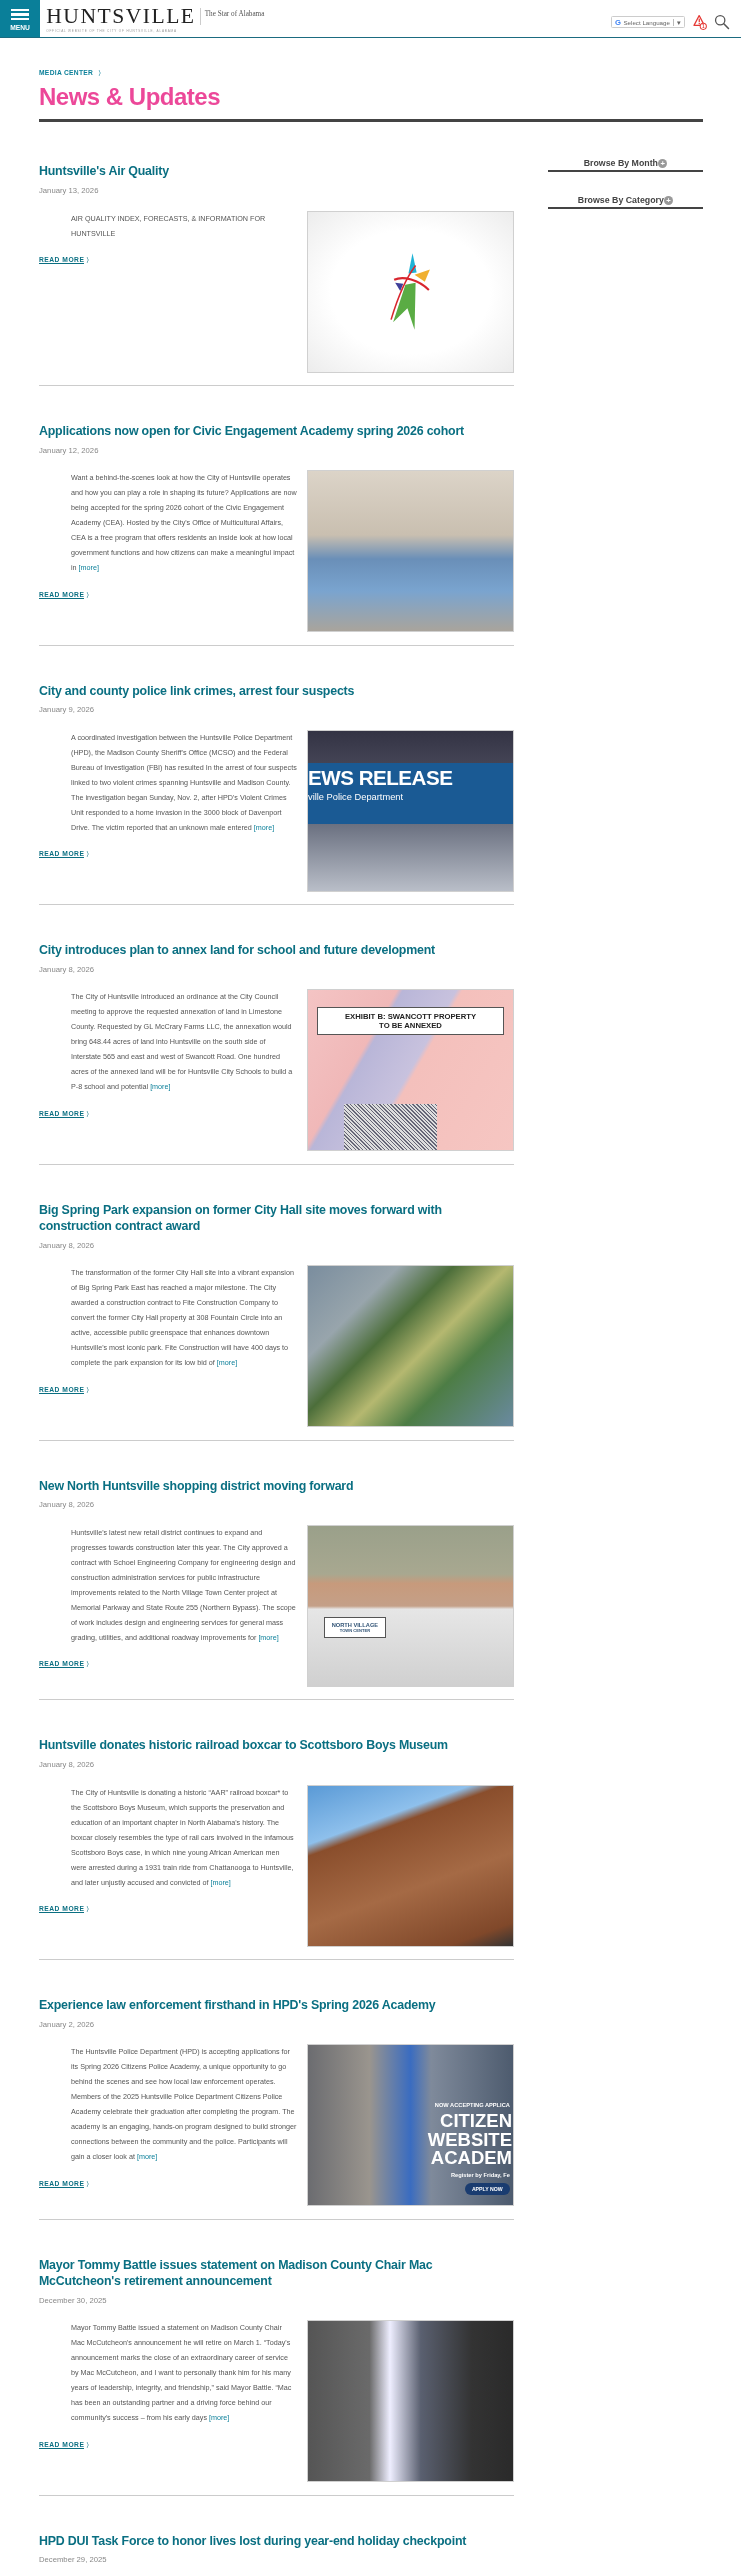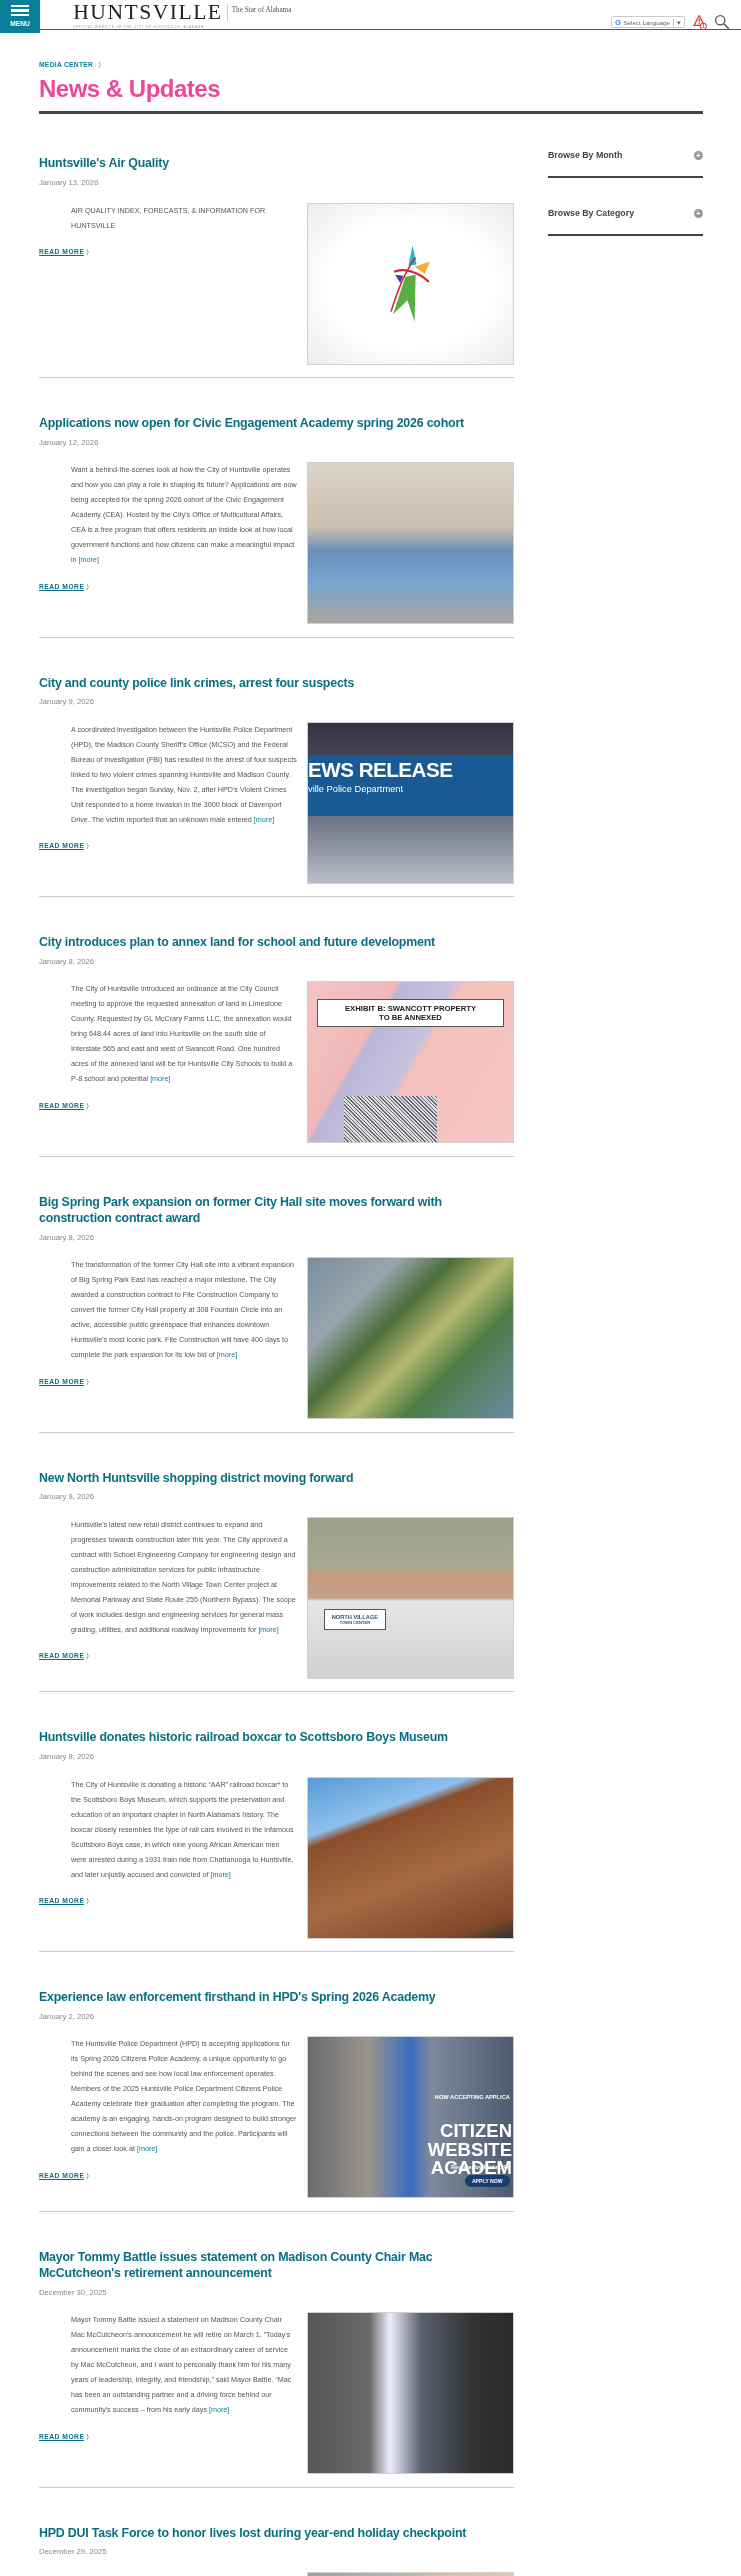--- a/index.html
+++ b/index.html
@@ -1,20 +1,20 @@
 <!DOCTYPE html>
 <html style="font-size:8.2px"><head>
 <meta charset="utf-8">
 <style>
   * { box-sizing: border-box; margin: 0; padding: 0; }
   body { width: 742px; background: #ffffff; font-family: "Liberation Sans", sans-serif; color: #444; }
   a { text-decoration: none; color: inherit; }
 
   
-  .header { height: 30px; border-bottom: 1px solid #1b6b80; display: flex; align-items: center; position: relative; gap: 27px; }
+  .header { height: 38px; border-bottom: 1px solid #1b6b80; display: flex; align-items: center; position: relative; }
   .menu-btn { width: 40px; height: 37px; background: #0a7f99; color: #fff; display: flex; flex-direction: column; align-items: center; justify-content: center; cursor: pointer; }
   .menu-btn .bars span { display: block; width: 18.5px; height: 2.6px; background: #fff; margin: 2.1px 0; }
   .menu-btn .lbl { font-weight: bold; font-size: 6.7px; margin-top: 1px; font-family: "Liberation Sans", sans-serif; }
   .logo { margin-left: 6.2px; display: flex; align-items: flex-start; }
   .logo-main { display: flex; flex-direction: column; }
   .logo-word { font-family: "Liberation Serif", serif; font-size: 21.6px; letter-spacing: 1.5px; color: #222; line-height: 23px; }
   .logo-sub { font-size: 3.1px; letter-spacing: 0.8px; color: #999; margin-top: 1px; }
   .logo-tag { font-family: "Liberation Serif", serif; font-size: 7.2px; color: #555; margin-left: 4.1px; padding-left: 4.1px; border-left: 0.5px solid #ccc; height: 17.5px; line-height: 12.4px; margin-top: 3.1px; }
   .header-right { position: absolute; right: 12.4px; top: 14.4px; display: flex; align-items: center; gap: 7.2px; }
   .lang { border: 0.5px solid #ccc; border-radius: 1.5px; height: 12.4px; display: flex; align-items: center; padding: 0 2.6px; font-size: 6.2px; color: #666; gap: 2.6px; background: #fff; }
@@ -23,21 +23,21 @@
   .alert-icon { width: 14.4px; height: 15.5px; position: relative; }
   .search-icon { width: 15.5px; height: 15.5px; }
 
   
   .page { width: 742px; padding: 0 39px; position: relative; }
   .breadcrumb { margin-top: 31px; font-size: 6.7px; font-weight: bold; color: #0a7f99; letter-spacing: 0.3px; }
   .page-title { margin-top: 6.2px; font-size: 24px; font-weight: bold; color: #ec4899; letter-spacing: -0.5px; padding-bottom: 8.2px; border-bottom: 3.1px solid #444; }
   .layout { display: flex; justify-content: space-between; }
   .main { width: 475px; }
   .sidebar { width: 155px; margin-top: 36px; }
-  .side-box { display: flex; justify-content: space-between; align-items: center; border-bottom: 2.6px solid #444; padding-bottom: 16px; margin-bottom: 30px; cursor: pointer; }
+  .side-box { display: flex; justify-content: center; align-items: center; border-bottom: 2.6px solid #444; padding-bottom: 2px; margin-bottom: 23px; cursor: pointer; }
   .side-box .t { font-weight: bold; font-size: 8.8px; color: #444; }
   .plus { width: 9.3px; height: 9.3px; border-radius: 50%; background: #999; color: #fff; font-size: 7.7px; line-height: 9.3px; text-align: center; font-weight: bold; }
 
   .article { border-bottom: 1.5px solid #ccc; padding: 37px 0 12.4px; }
   .article:first-child { padding-top: 41px; }
   .a-title { font-size: 12.4px; font-weight: bold; color: #0a6f82; line-height: 16.5px; letter-spacing: -0.2px; }
   .a-date { font-size: 7.7px; color: #888; margin-top: 6.2px; }
   .a-body { display: flex; justify-content: space-between; margin-top: 15.5px; }
   .a-left { width: 258px; }
   .a-text { font-size: 7.2px; color: #555; line-height: 15px; margin-left: 32px; }
@@ -218,21 +218,21 @@
     <h2 class="a-title"><a>Experience law enforcement firsthand in HPD's Spring 2026 Academy</a></h2>
     <div class="a-date">January 2, 2026</div>
     <div class="a-body">
       <div class="a-left">
         <p class="a-text"><span>The Huntsville Police Department (HPD) is accepting applications for its Spring 2026 Citizens Police Academy, a unique opportunity to go behind the scenes and see how local law enforcement operates. Members of the 2025 Huntsville Police Department Citizens Police Academy celebrate their graduation after completing the program. The academy is an engaging, hands-on program designed to build stronger connections between the community and the police. Participants will gain a closer look at </span><a class="more">[more]</a></p>
         <div class="read-more-wrap"><a class="read-more" style="margin-top:0">READ MORE</a><span class="chev">〉</span></div>
       </div>
       <a class="a-img">
               <div style="width:100%;height:100%;background:linear-gradient(90deg,#6b6c70 0%,#9a958e 30%,#3a6cc0 50%,#7f8a9b 60%,#4d5b6e 100%);position:relative;color:#fff;font-weight:bold;text-align:right;padding-right:2.1px">
                 <div style="position:absolute;right:3.1px;top:57px;font-size:5.7px">NOW ACCEPTING APPLICA</div>
-                <div style="position:absolute;right:1px;top:85px;font-size:18.5px;line-height:18.5px">
+                <div style="position:absolute;right:1px;top:67px;font-size:18.5px;line-height:18.5px">
                   <div>CITIZEN</div>
                   <div>WEBSITE</div>
                   <div>ACADEM</div>
                 </div>
                 <div style="position:absolute;right:3.1px;top:127px;font-size:5.7px">Register by Friday, Fe</div>
                 <div style="position:absolute;right:3.1px;top:138px;font-size:5.2px;background:#1a3c70;padding:3.1px 7.2px;border-radius:6.2px">APPLY NOW</div>
               </div>
             </a>
     </div>
         </article>

